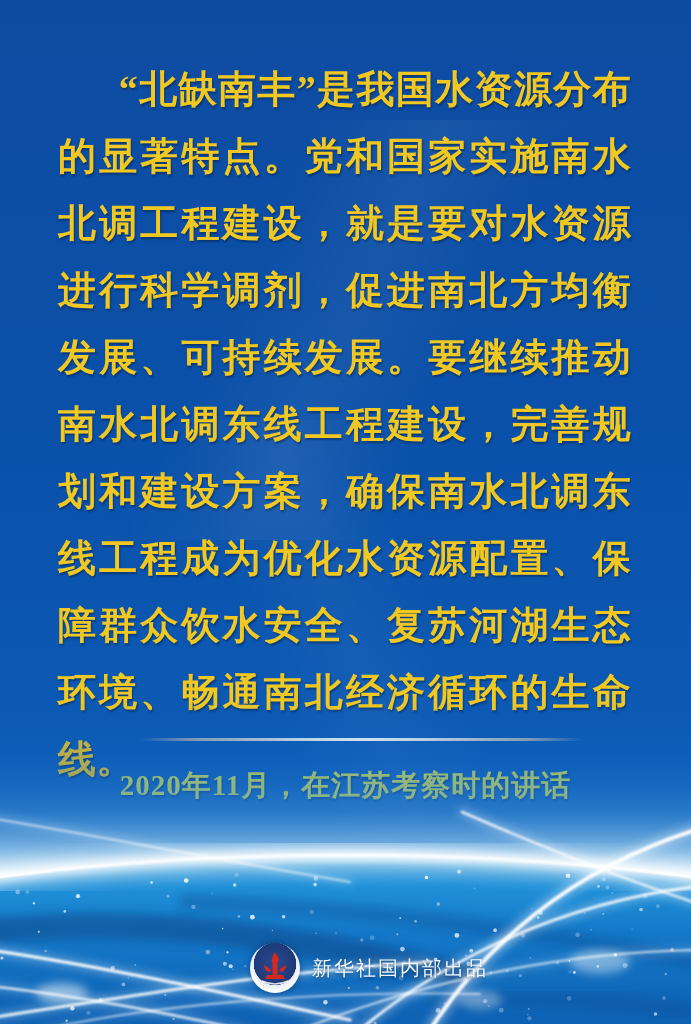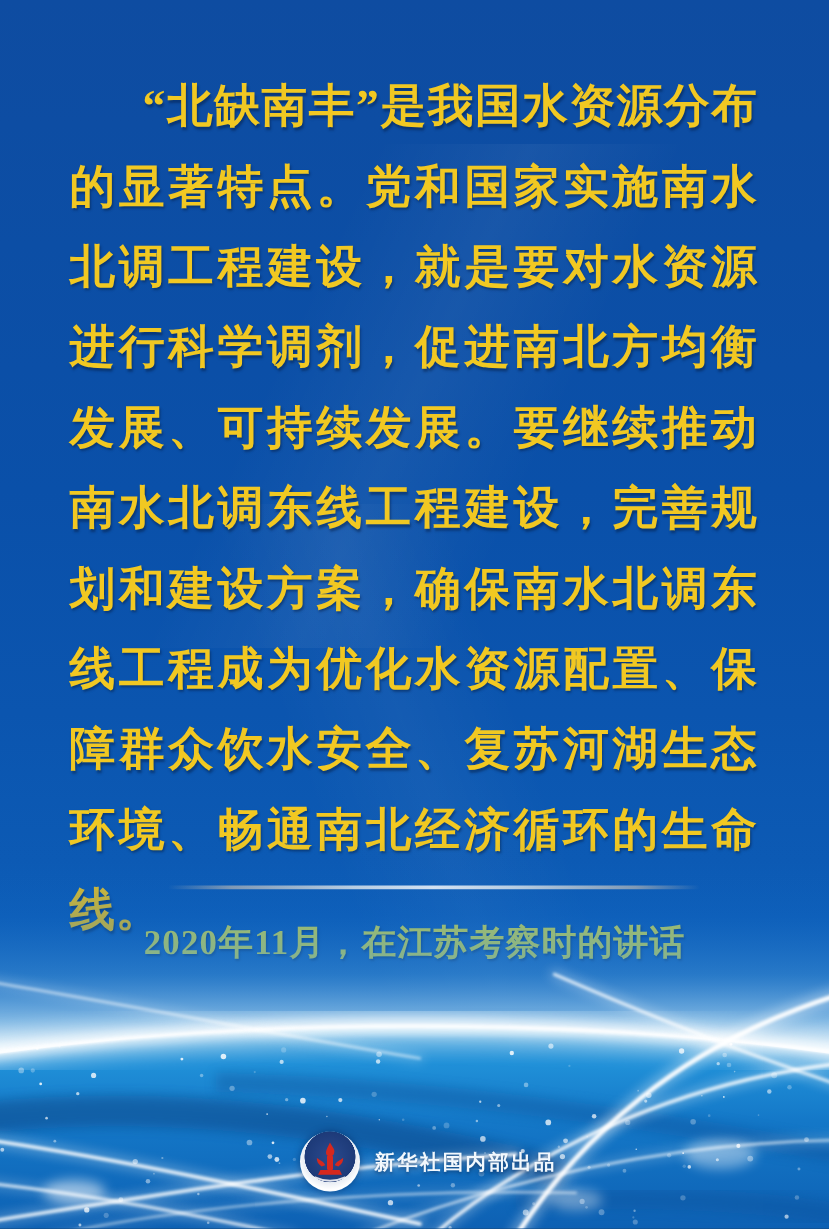--- a/index.html
+++ b/index.html
@@ -61,21 +61,21 @@
   .logo{
     width:50px;height:50px;border-radius:50%;
     background:radial-gradient(circle at 50% 42%, #2a4a8e 0%, #1d3a78 55%, #e8edf4 56%, #ffffff 72%, #c9d6e4 100%);
     box-shadow:0 0 6px rgba(0,30,80,.5);
     position:relative;
     flex:0 0 auto;
   }
   .logo svg{position:absolute;left:0;top:0;}
   .publisher{
     font-family:"Liberation Sans","DejaVu Sans",sans-serif;
-    font-size:17px;font-weight:bold;
+    font-size:20px;font-weight:normal;
     color:#f2f8fd;
     letter-spacing:2px;
     text-shadow:0 2px 3px rgba(5,35,80,.55);
     white-space:nowrap;
   }
 </style>
 </head>
 <body>
 
 <div class="poster">

